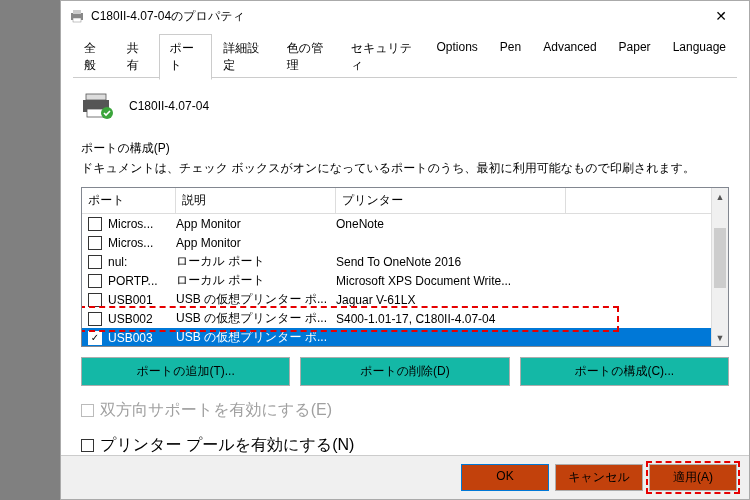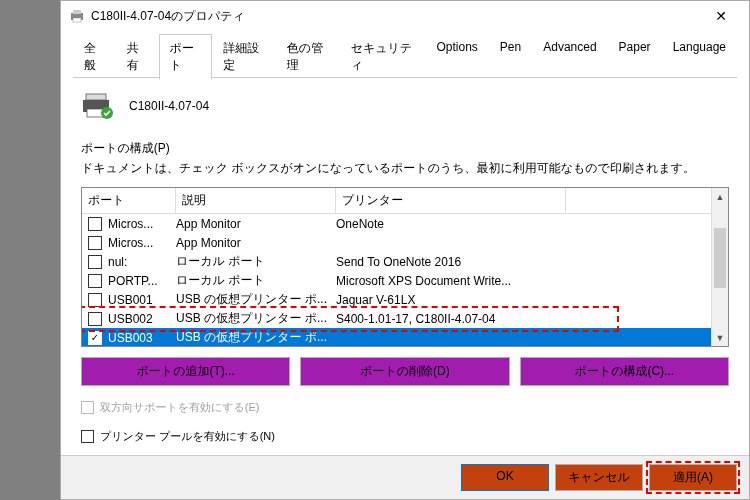--- a/index.html
+++ b/index.html
@@ -30,23 +30,23 @@
 .col { overflow: hidden; white-space: nowrap; text-overflow: ellipsis; font-size: 12px; }
 .col-port { width: 70px; padding-left: 2px; }
 .col-port-h { width: 94px; }
 .col-desc { width: 160px; }
 .col-printer { width: 230px; }
 .scrollbar { position: absolute; right: 0; top: 0; bottom: 0; width: 17px; background: #f0f0f0; border-left: 1px solid #ddd; }
 .scroll-btn { height: 17px; display: flex; align-items: center; justify-content: center; color: #555; font-size: 9px; }
 .scroll-thumb { position: absolute; left: 2px; right: 2px; top: 40px; height: 60px; background: #cdcdcd; }
 .highlight-sel { position: absolute; border: 2px dashed #e60000; pointer-events: none; }
 .btn-row { display: flex; gap: 10px; margin-top: 10px; }
-.btn { border: 1px solid #adadad; background: #a21caf; padding: 5px 0; font-size: 12px; text-align: center; cursor: default; }
+.btn { border: 1px solid #adadad; background: #14b8a6; padding: 5px 0; font-size: 12px; text-align: center; cursor: default; }
 .btn.wide { flex: 1; }
-.check-row { display: flex; align-items: center; margin-top: 14px; font-size: 11px; }
+.check-row { display: flex; align-items: center; margin-top: 14px; font-size: 16px; }
 .check-row .cb2 { width: 13px; height: 13px; border: 1px solid #333; margin-right: 6px; display: inline-flex; align-items: center; justify-content: center; }
 .check-row.disabled { color: #a0a0a0; }
 .check-row.disabled .cb2 { border-color: #bbb; }
 .footer { position: absolute; bottom: 0; left: 0; right: 0; border-top: 1px solid #ccc; padding: 8px 12px; display: flex; justify-content: flex-end; gap: 6px; background: #f0f0f0; }
 .footer .btn { width: 88px; padding: 4px 0; background: #c2410c; }
 .footer .btn.default { border: 1px solid #0078d7; }
 </style>
 </head>
 <body>
 

